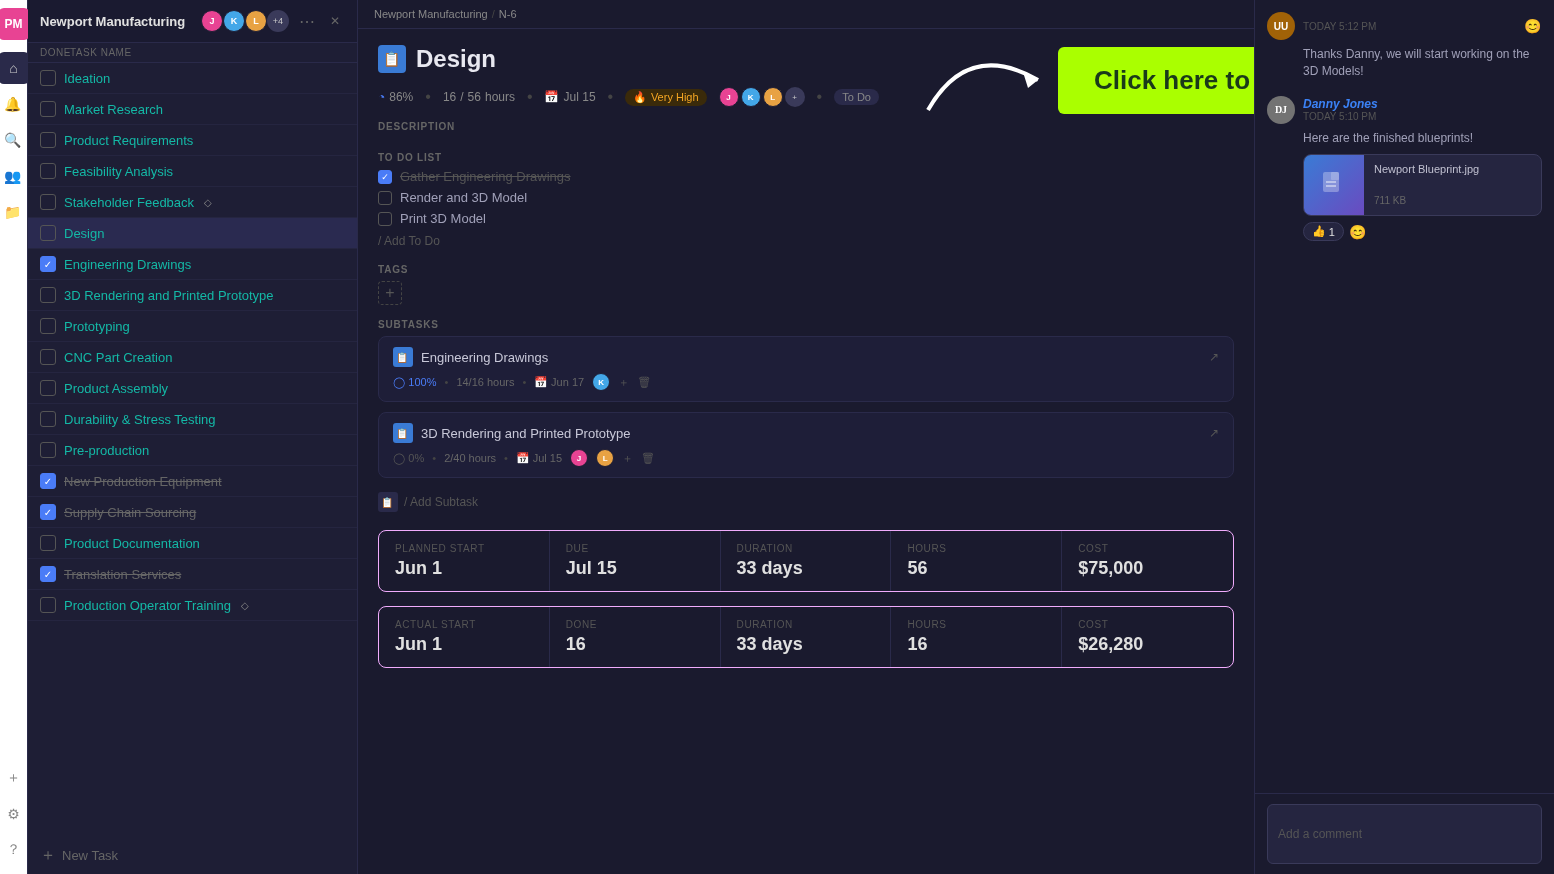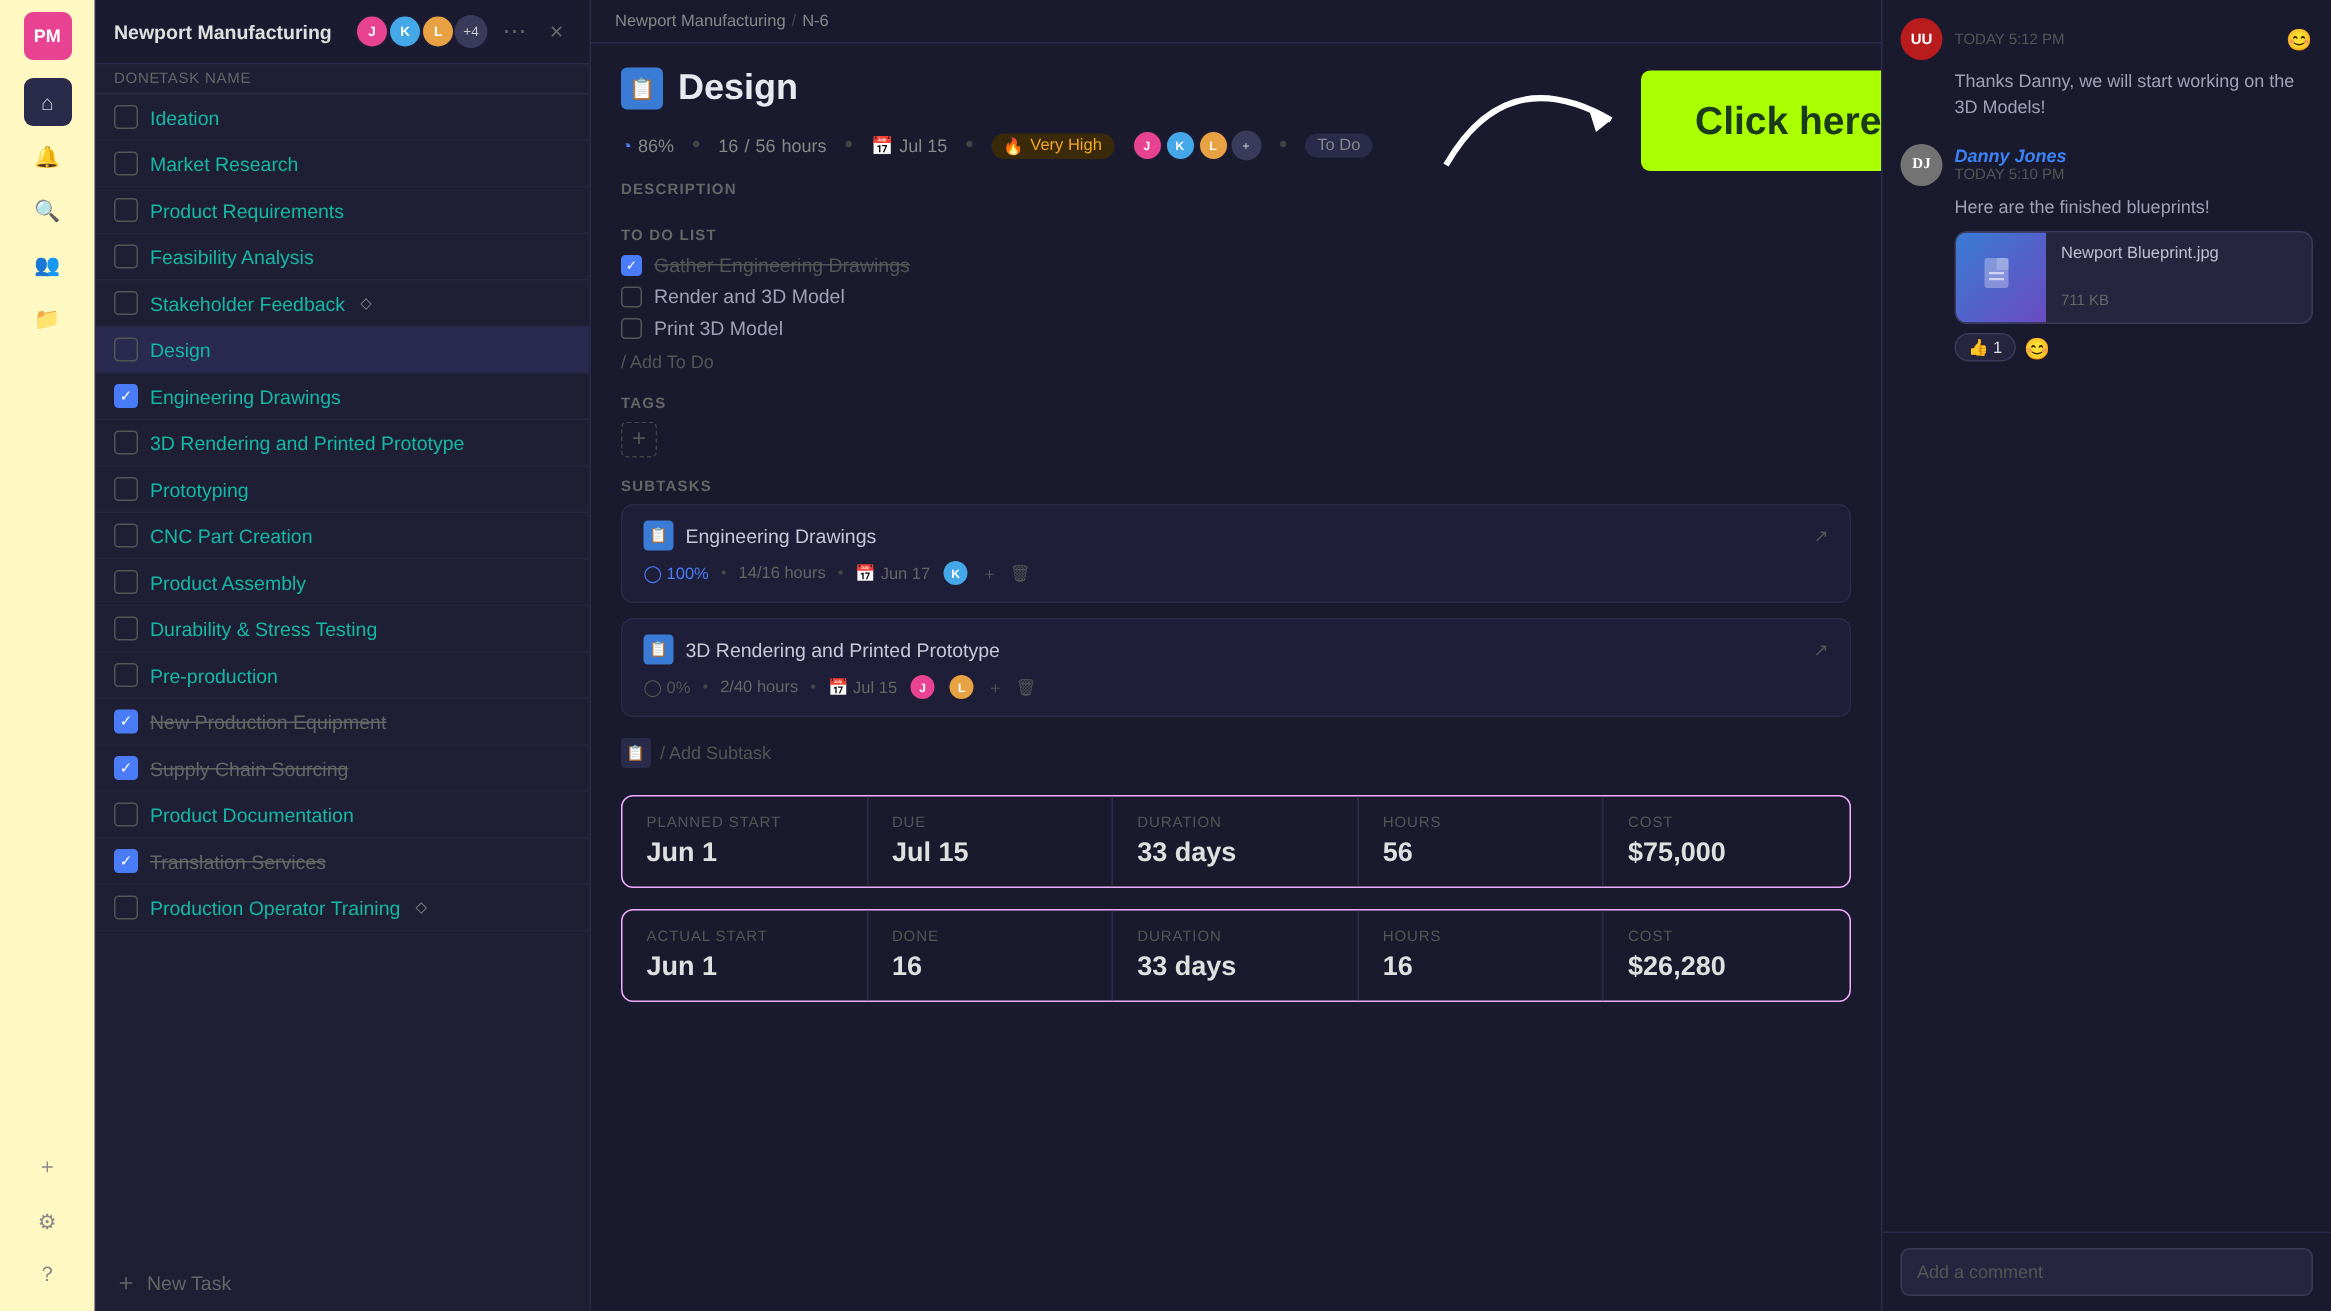--- a/index.html
+++ b/index.html
@@ -1,21 +1,21 @@
 <!DOCTYPE html>
 <html><head>
   <meta charset="utf-8">
   <style>
     * { box-sizing: border-box; margin: 0; padding: 0; }
     body { font-family: -apple-system, BlinkMacSystemFont, 'Segoe UI', sans-serif; background: #1a1a2e; color: #e0e0e0; height: 874px; overflow: hidden; display: flex; }
 
     
     .icon-sidebar {
-      width: 64px;
-      background: #fef9c3;
+      width: 28px;
+      background: #ffffff;
       display: flex;
       flex-direction: column;
       align-items: center;
       padding: 8px 0;
       gap: 4px;
       border-right: 1px solid #2a2a4a;
     }
     .icon-sidebar .logo {
       width: 32px; height: 32px;
       background: #e84393;
@@ -415,21 +415,21 @@
 
     .comment-input-area {
       padding: 10px 12px;
       border-top: 1px solid #2a2a4a;
     }
     .comment-input {
       width: 100%;
       background: #252540;
       border: 1px solid #3a3a5a;
       border-radius: 6px;
-      padding: 8px 10px;
+      padding: 22px 10px;
       color: #c4b5fd;
       font-size: 12px;
       outline: none;
     }
     .comment-input::placeholder { color: #555; }
 
     
     .cta-overlay {
       position: absolute;
       top: 30px;
@@ -763,21 +763,21 @@
     </div>
 
   </div>
 </div>
 
 <div class="comment-panel">
   <div class="comment-list">
 
     <div class="comment-item">
       <div class="comment-header">
-        <div class="comment-avatar" style="background:#b91c1c;">UU</div>
+        <div class="comment-avatar" style="background:#a16207;">UU</div>
         <div class="comment-meta">
           <div class="comment-time">TODAY 5:12 PM</div>
         </div>
         <span style="cursor:pointer;color:#555;font-size:14px;">😊</span>
       </div>
       <div class="comment-text">Thanks Danny, we will start working on the 3D Models!</div>
     </div>
 
     <div class="comment-item">
       <div class="comment-header">

